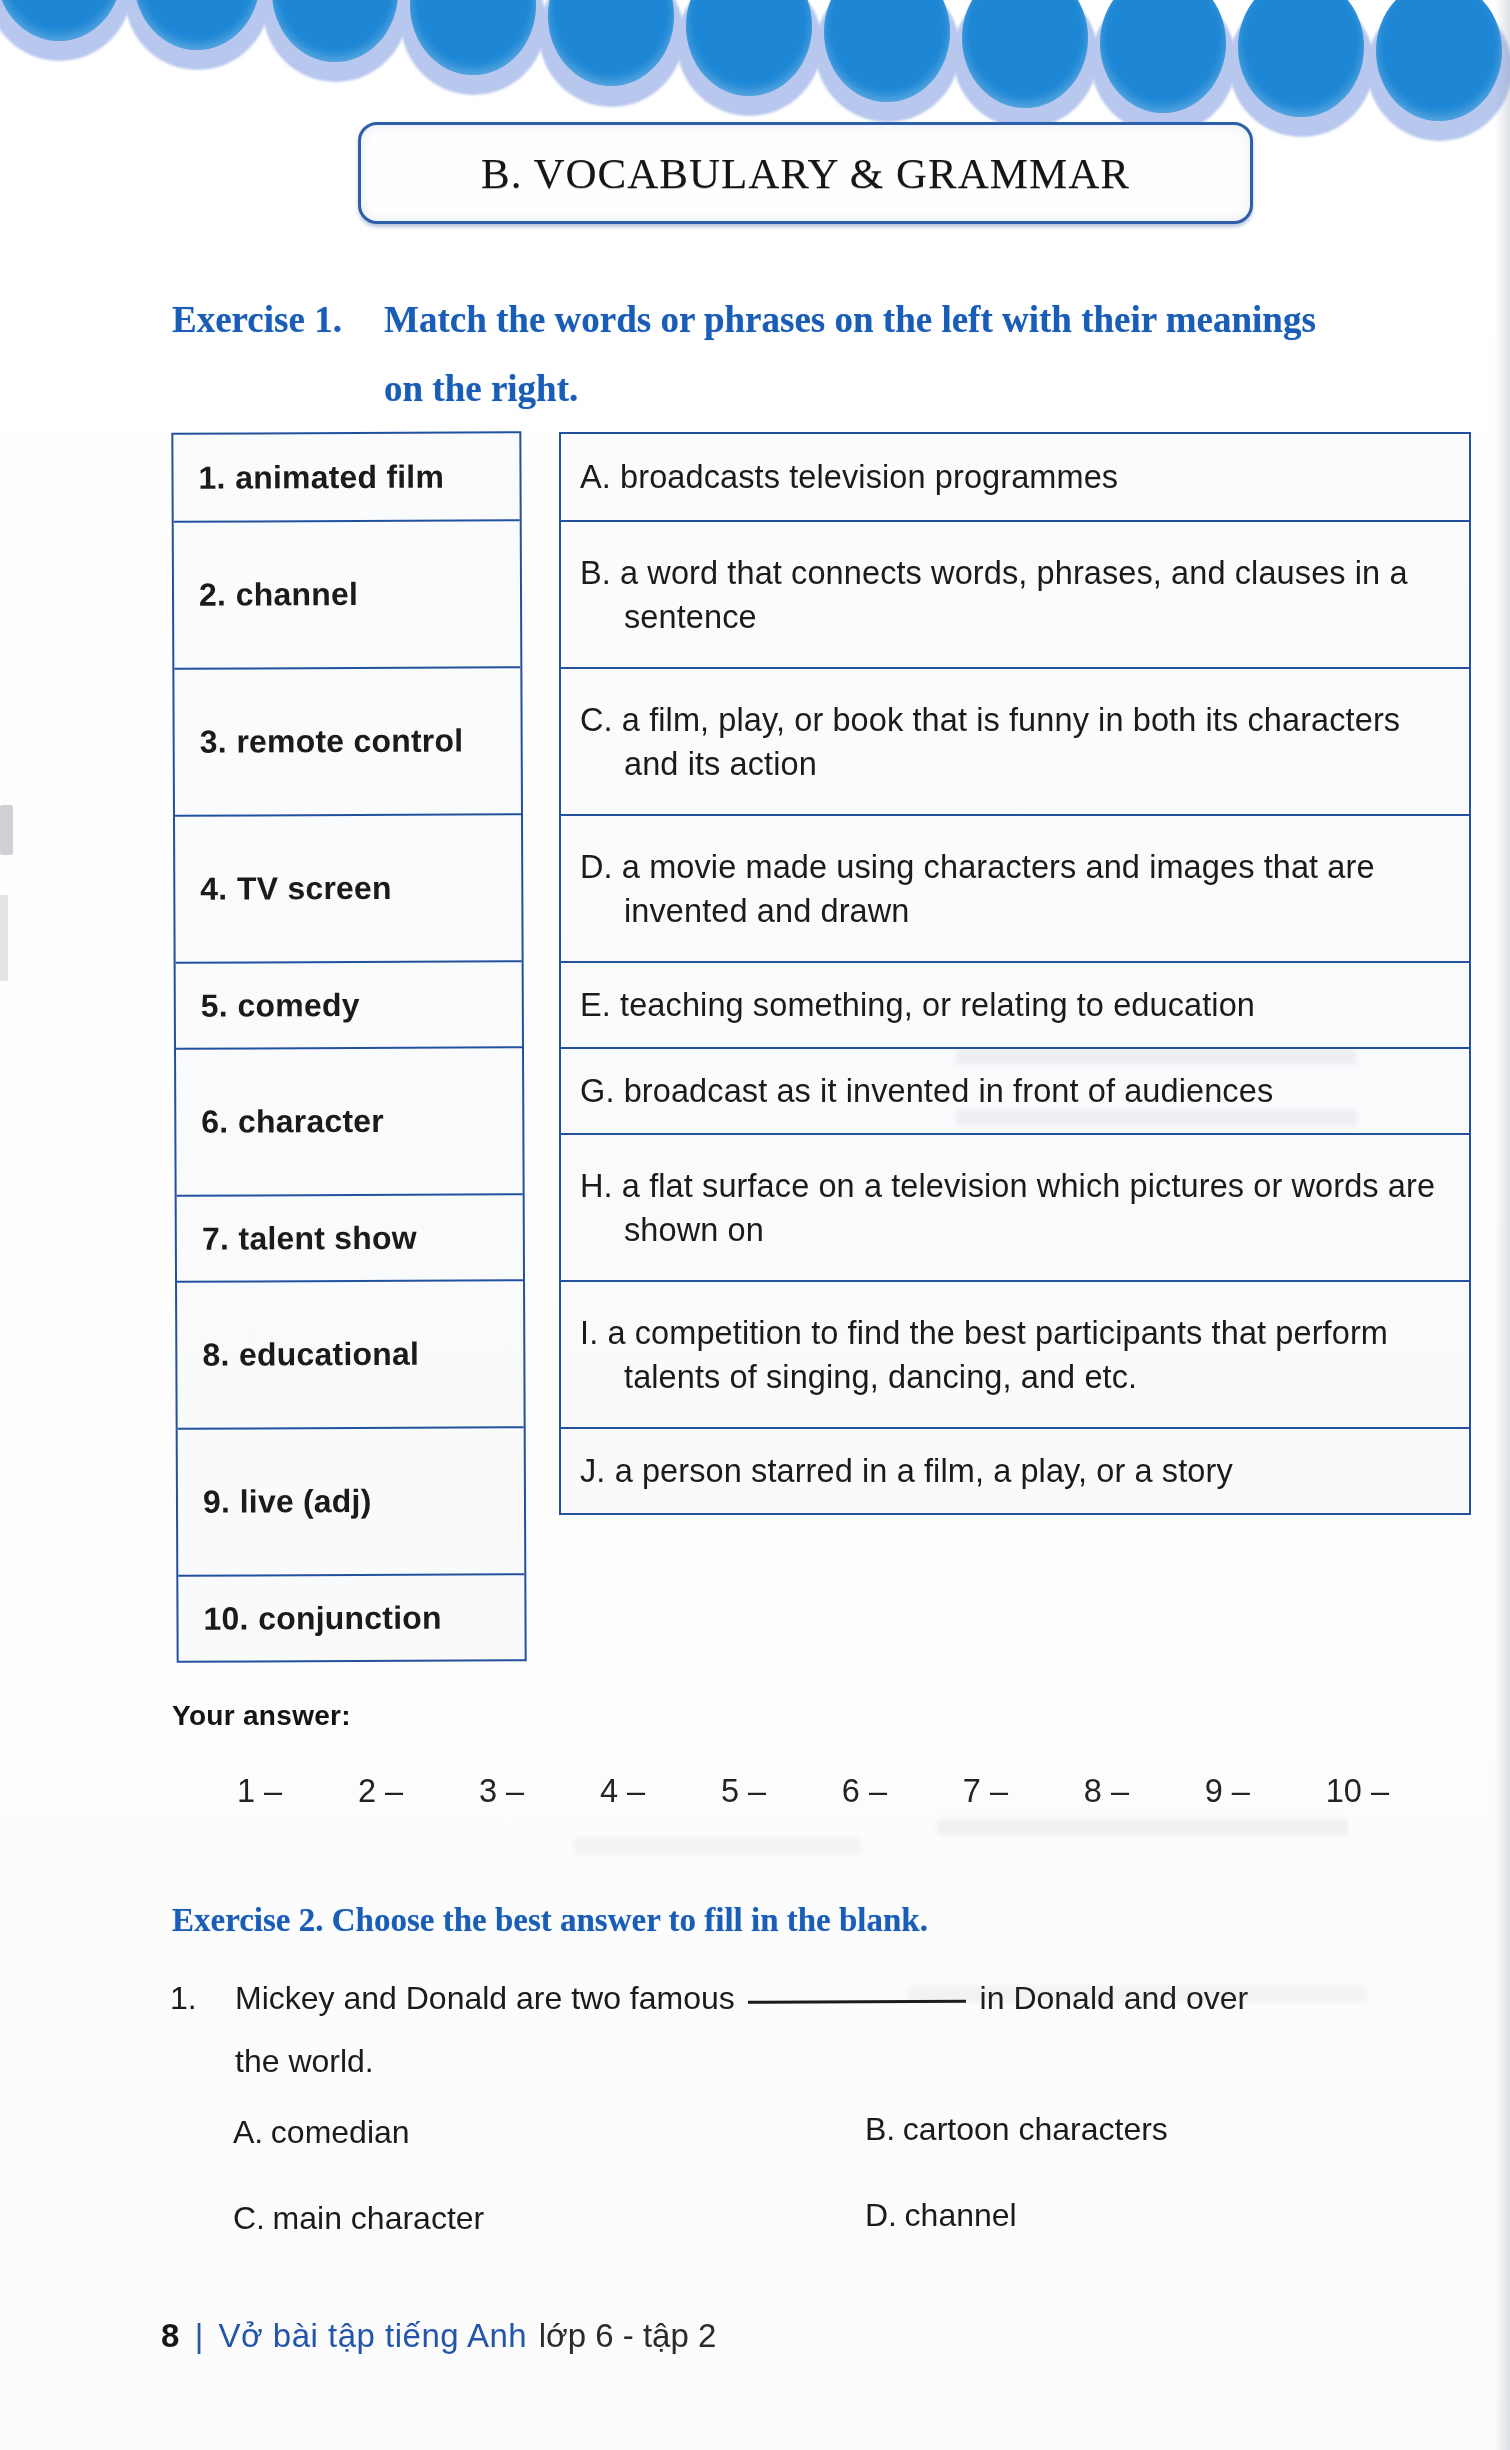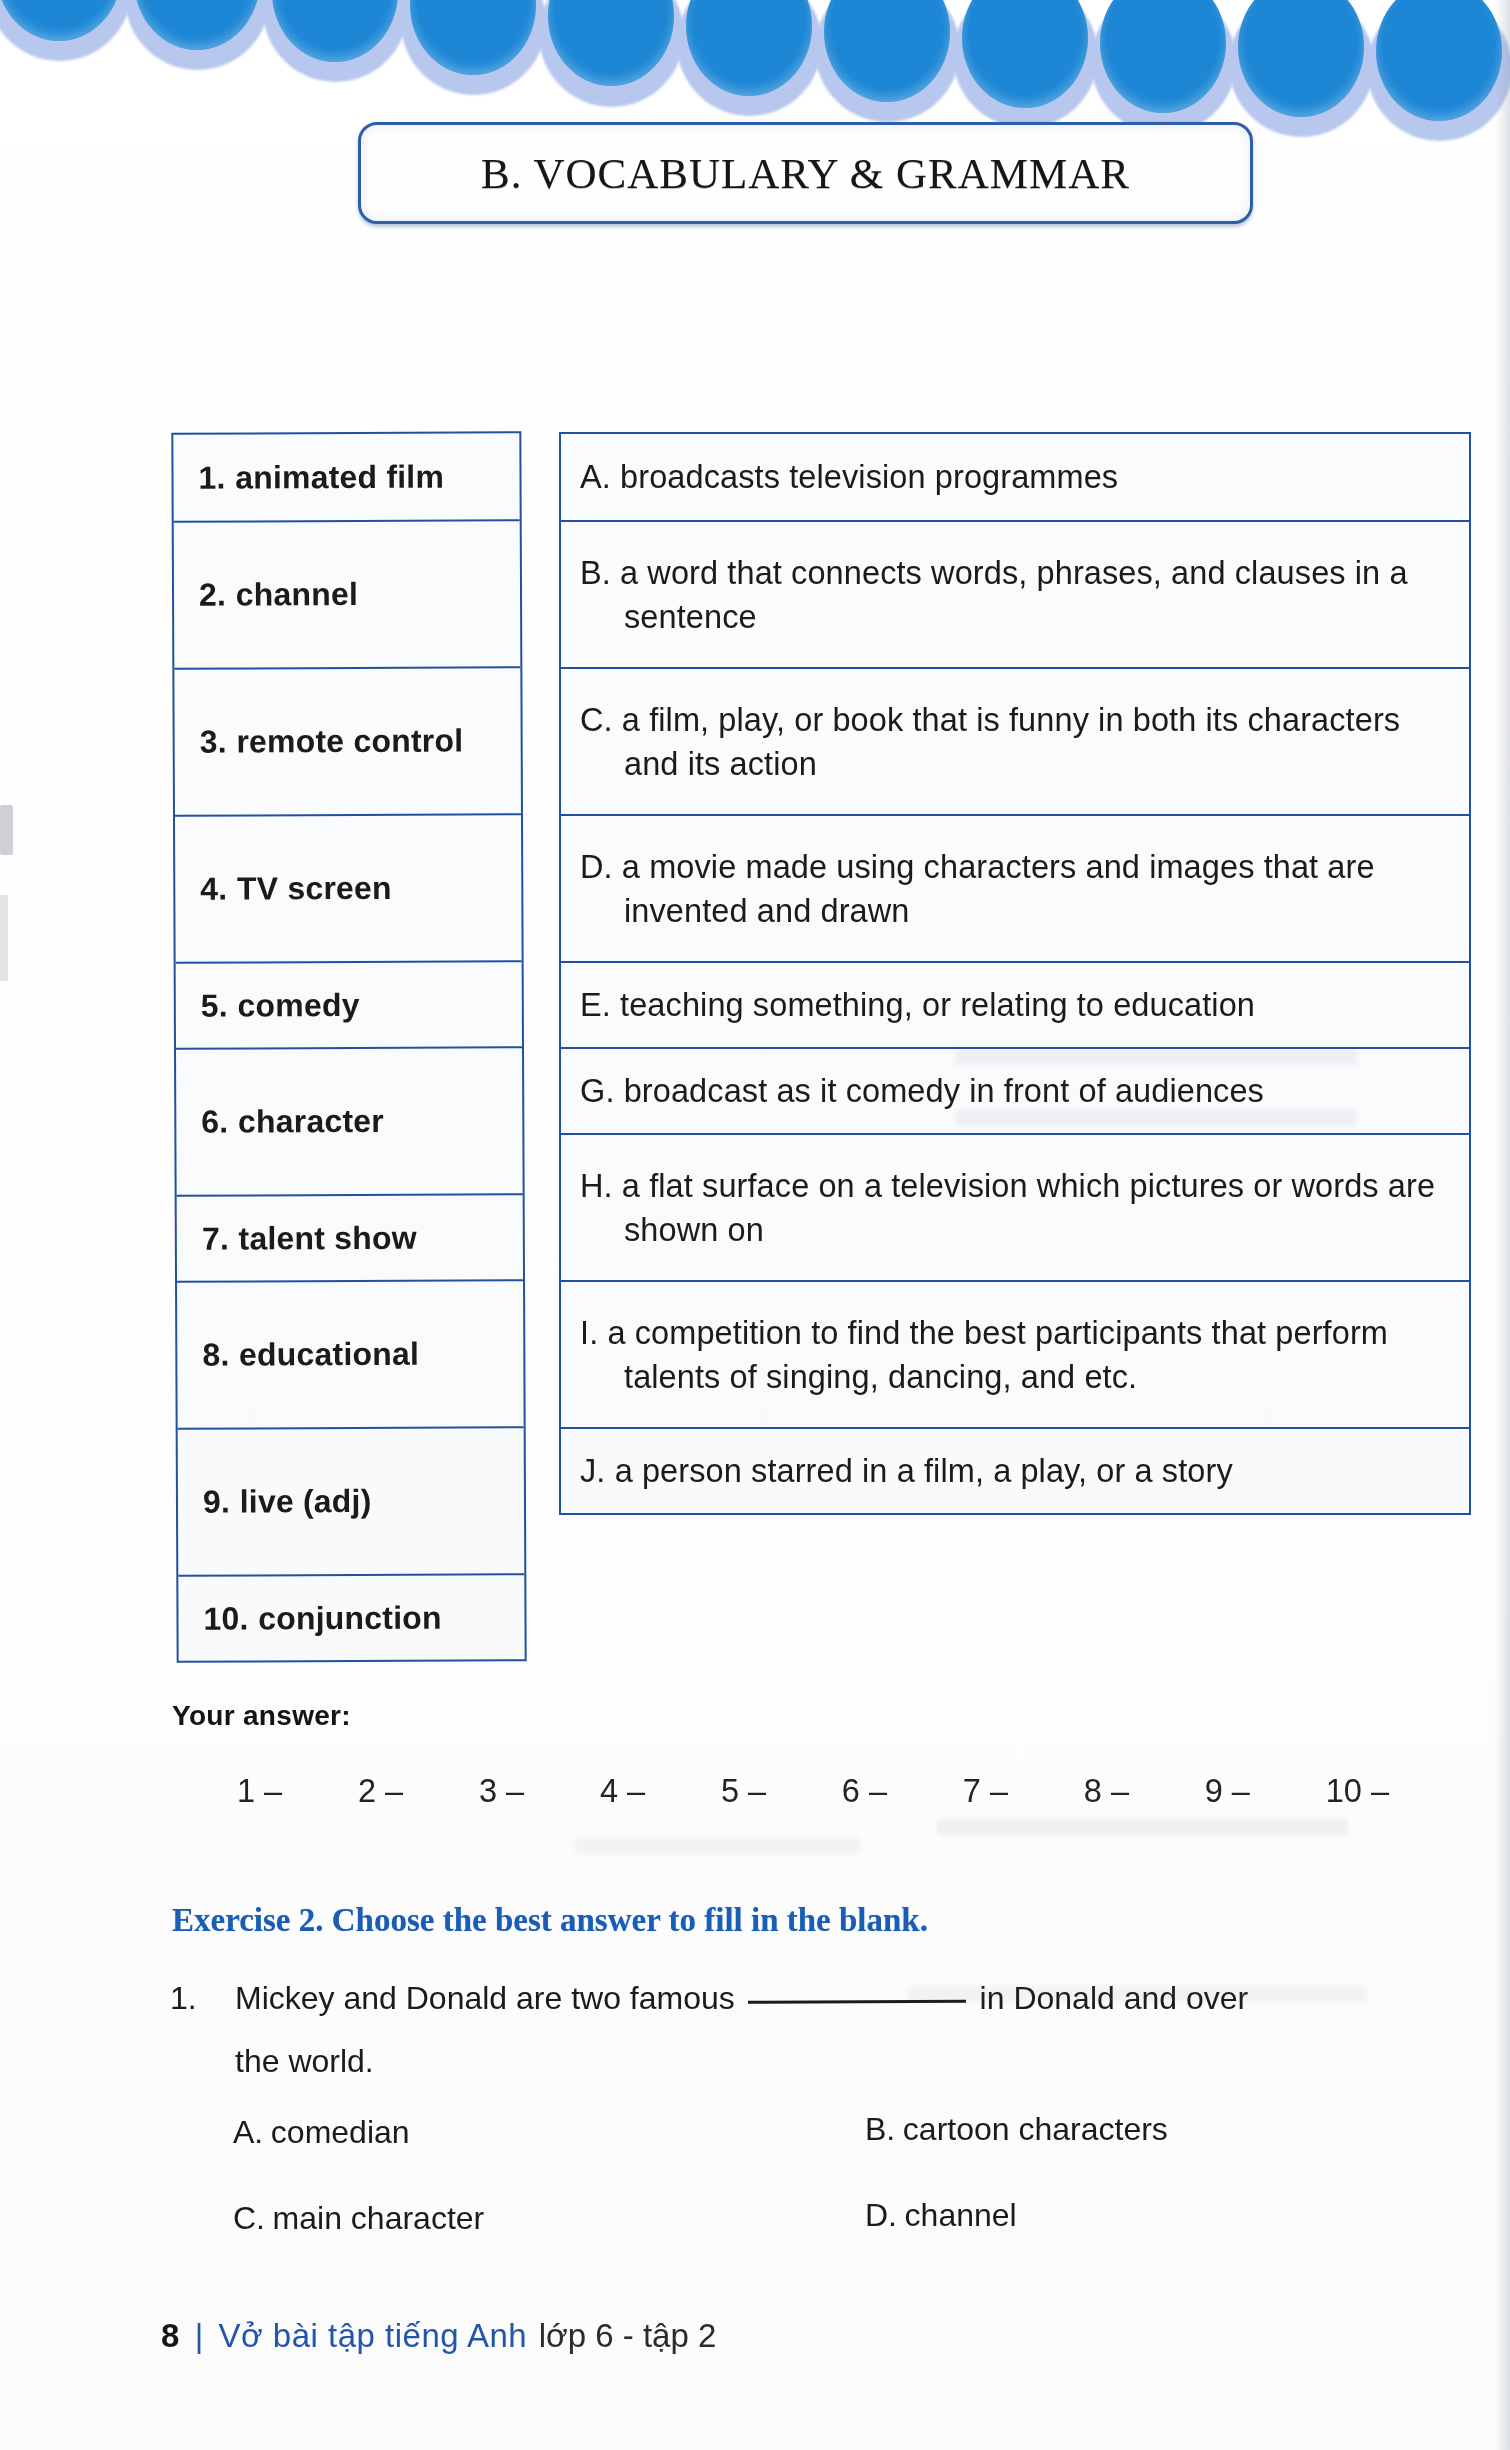--- a/index.html
+++ b/index.html
@@ -190,20 +190,26 @@
     <div class="scallop">
         <span class="halo"></span>
         <span class="core"></span>
       </div>
   </div>
 
   <div class="title-box">
     <span>B. VOCABULARY &amp; GRAMMAR</span>
   </div>
 
+  <div class="ex1-heading">
+    <span class="lbl">Exercise 1.</span>
+    <span class="txt">Match the words or phrases on the left with their meanings</span>
+    <span class="lbl"></span>
+    <span class="txt">on the right.</span>
+  </div>
 
   <div class="ltable">
     <div class="lrow h-s">
         <span class="lnum">1.</span>
         <span>animated film</span>
       </div>
     <div class="lrow h-m">
         <span class="lnum">2.</span>
         <span>channel</span>
       </div>
@@ -251,21 +257,21 @@
     <div class="rrow h-m">
         <div class="rtext"><span>C.</span> <span>a film, play, or book that is funny in both its characters and its action</span></div>
       </div>
     <div class="rrow h-m">
         <div class="rtext"><span>D.</span> <span>a movie made using characters and images that are invented and drawn</span></div>
       </div>
     <div class="rrow h-s">
         <div class="rtext"><span>E.</span> <span>teaching something, or relating to education</span></div>
       </div>
     <div class="rrow h-s">
-        <div class="rtext"><span>G.</span> <span>broadcast as it comedy in front of audiences</span></div>
+        <div class="rtext"><span>G.</span> <span>broadcast as it invented in front of audiences</span></div>
       </div>
     <div class="rrow h-m">
         <div class="rtext"><span>H.</span> <span>a flat surface on a television which pictures or words are shown on</span></div>
       </div>
     <div class="rrow h-m">
         <div class="rtext"><span>I.</span> <span>a competition to find the best participants that perform talents of singing, dancing, and etc.</span></div>
       </div>
     <div class="rrow h-s">
         <div class="rtext"><span>J.</span> <span>a person starred in a film, a play, or a story</span></div>
       </div>

